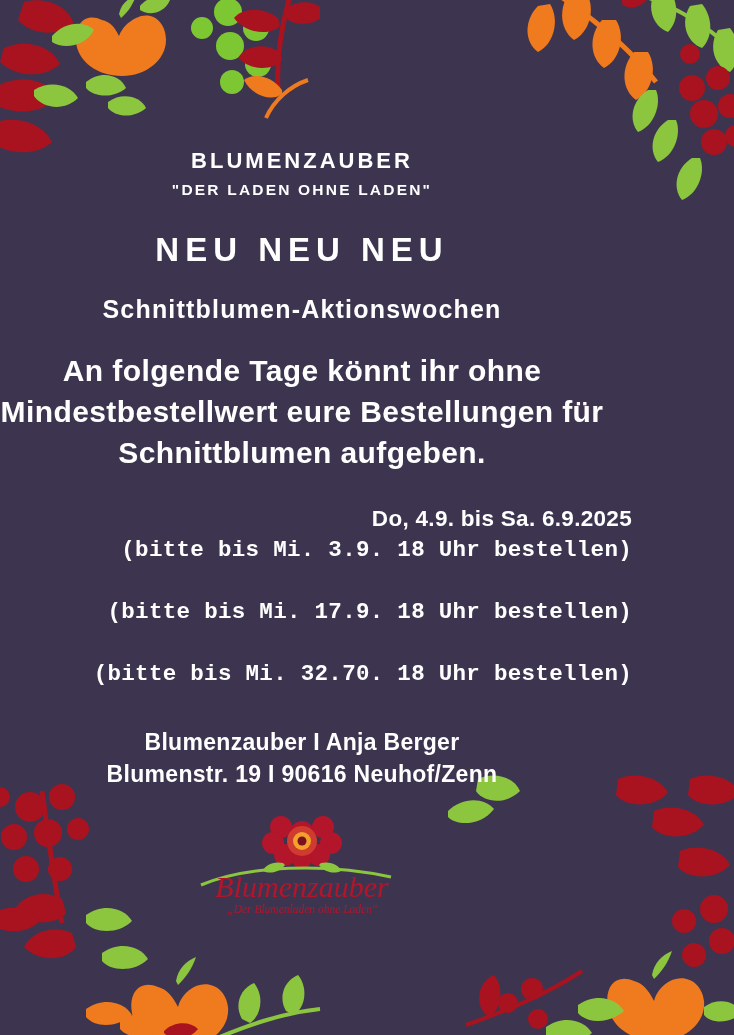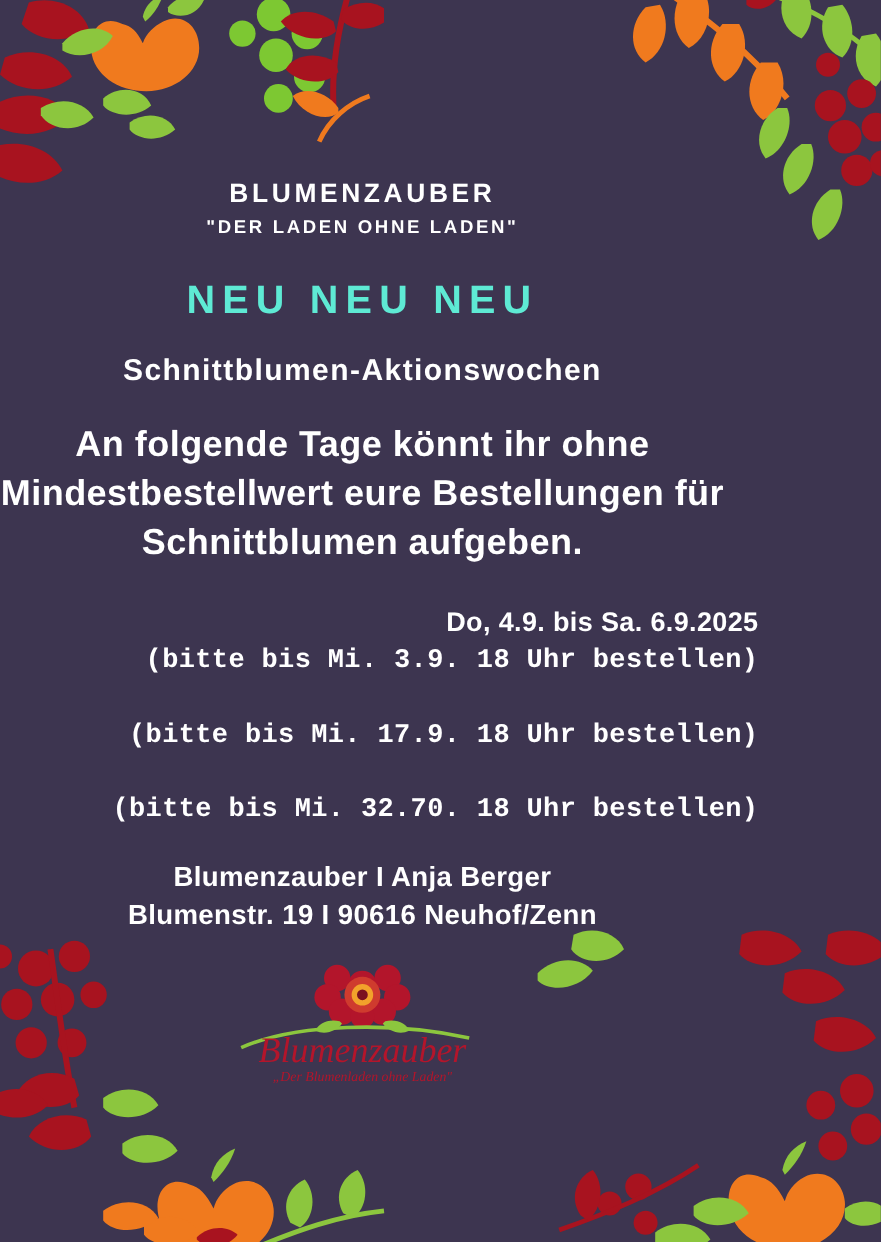--- a/index.html
+++ b/index.html
@@ -59,21 +59,21 @@
     font-size: 15.5px;
     font-weight: bold;
     letter-spacing: 2.2px;
     color: #ffffff;
   }
   .neu {
     margin-top: 32px;
     font-size: 33px;
     font-weight: bold;
     letter-spacing: 6px;
-    color: #5eead4;
+    color: #ffffff;
   }
   .headline {
     margin-top: 26px;
     font-size: 25px;
     font-weight: bold;
     letter-spacing: 1.2px;
     color: #ffffff;
   }
   .para {
     margin-top: 27px;
@@ -90,21 +90,21 @@
     font-weight: bold;
     line-height: 1.42;
     letter-spacing: 0.3px;
     color: #ffffff;
     width: 660px;
     text-align: right;
   }
   .date-block .line2 { display: block; font-family: Liberation Mono, monospace; }
 
   .contact {
-    margin-top: 24px;
+    margin-top: 36px;
     font-size: 23px;
     font-weight: bold;
     line-height: 1.38;
     letter-spacing: 0.3px;
     color: #ffffff;
   }
 
   
   .logo {
     margin-top: 14px;

